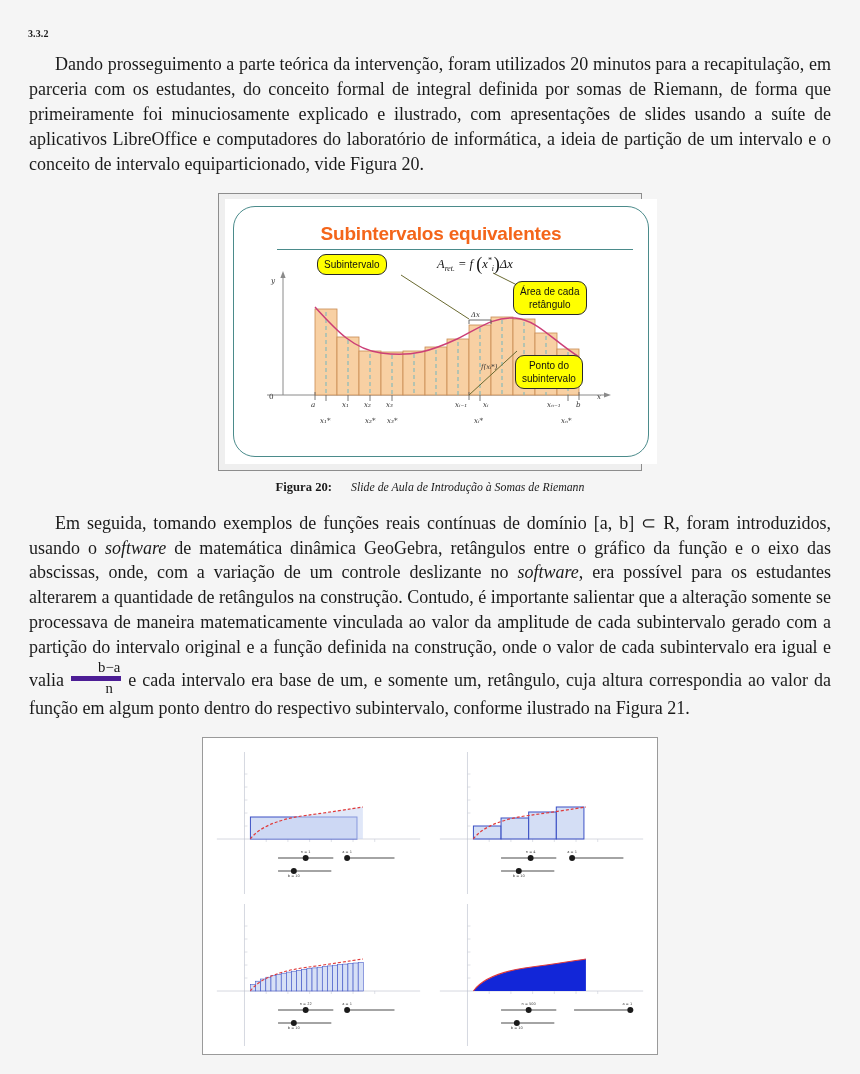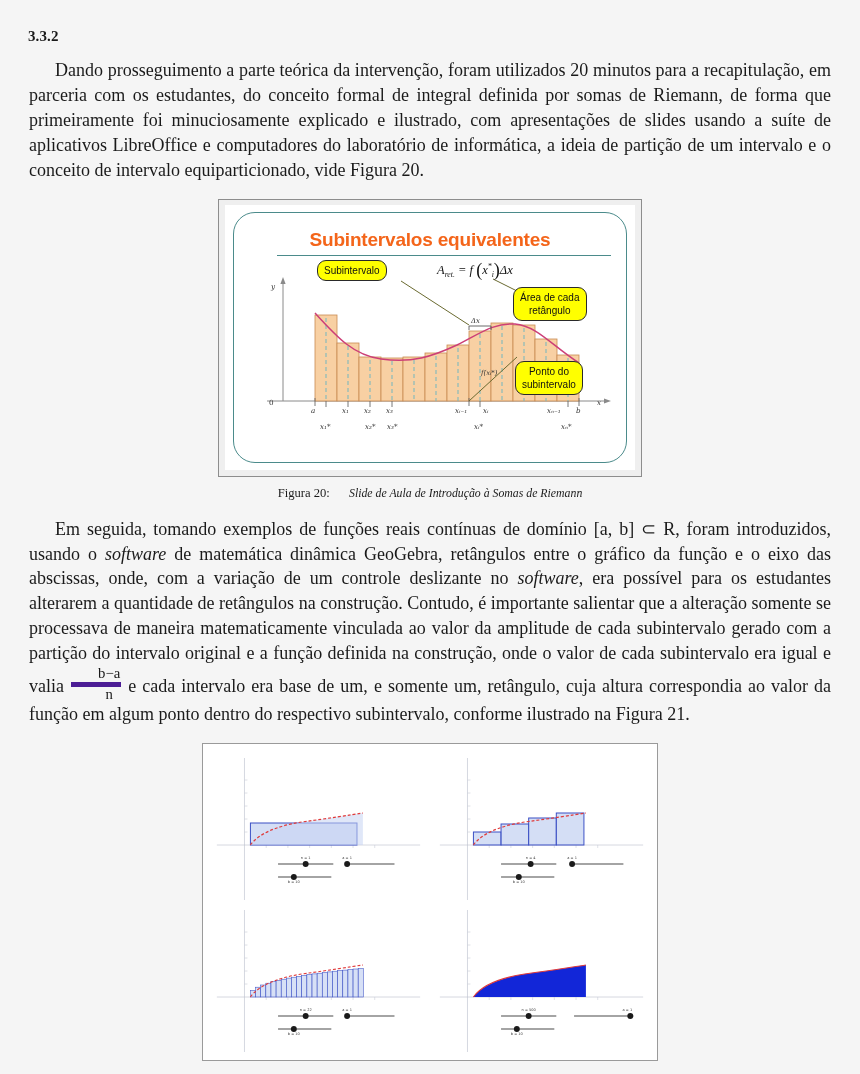--- a/index.html
+++ b/index.html
@@ -18,21 +18,21 @@
   .page {
     width: 860px;
     height: 1074px;
     background: #f5f5f5;
     box-sizing: border-box;
     padding: 28px 28px 0 28px;
   }
 
   
   .section-heading {
-    font-size: 15px;
+    font-size: 10px;
     font-weight: bold;
     letter-spacing: 0.1px;
     margin: 0 0 13px 0;
     display: flex;
     gap: 3px;
     flex-direction: column;
   }
   .section-num { white-space: nowrap; }
 
   
@@ -69,20 +69,21 @@
     box-sizing: border-box;
     height: 278px;
     position: relative;
   }
   .slide {
     background: #ffffff;
     width: 100%;
     height: 100%;
     position: relative;
     overflow: hidden;
+    padding-left: 22px;
   }
   .slide-inner-border {
     position: absolute;
     left: 8px; top: 7px; right: 8px; bottom: 7px;
     border: 1.6px solid #4b8b8b;
     border-radius: 22px;
     pointer-events: none;
   }
   .slide-title {
     position: absolute;
@@ -136,21 +137,21 @@
   .formula sub { font-size: 0.62em; font-style: italic; }
   .formula sup { font-size: 0.62em; }
   .paren { font-size: 1.45em; font-style: normal; vertical-align: -0.12em; }
 
   .fig-caption {
     font-size: 12.6px;
     text-align: center;
     margin: 9px 0 0 0;
     color: #1a1a1a;
   }
-  .fig-caption .cap-label { font-weight: normal; }
+  .fig-caption .cap-label { font-weight: bold; }
   .fig-caption .cap-text { font-style: italic; font-size: 11.8px; margin-left: 16px; }
 
   
   .fig21-wrap {
     margin: 16px auto 0 auto;
     width: 456px;
   }
   .fig21-box {
     border: 1px solid #9a9a9a;
     background: #ffffff;

